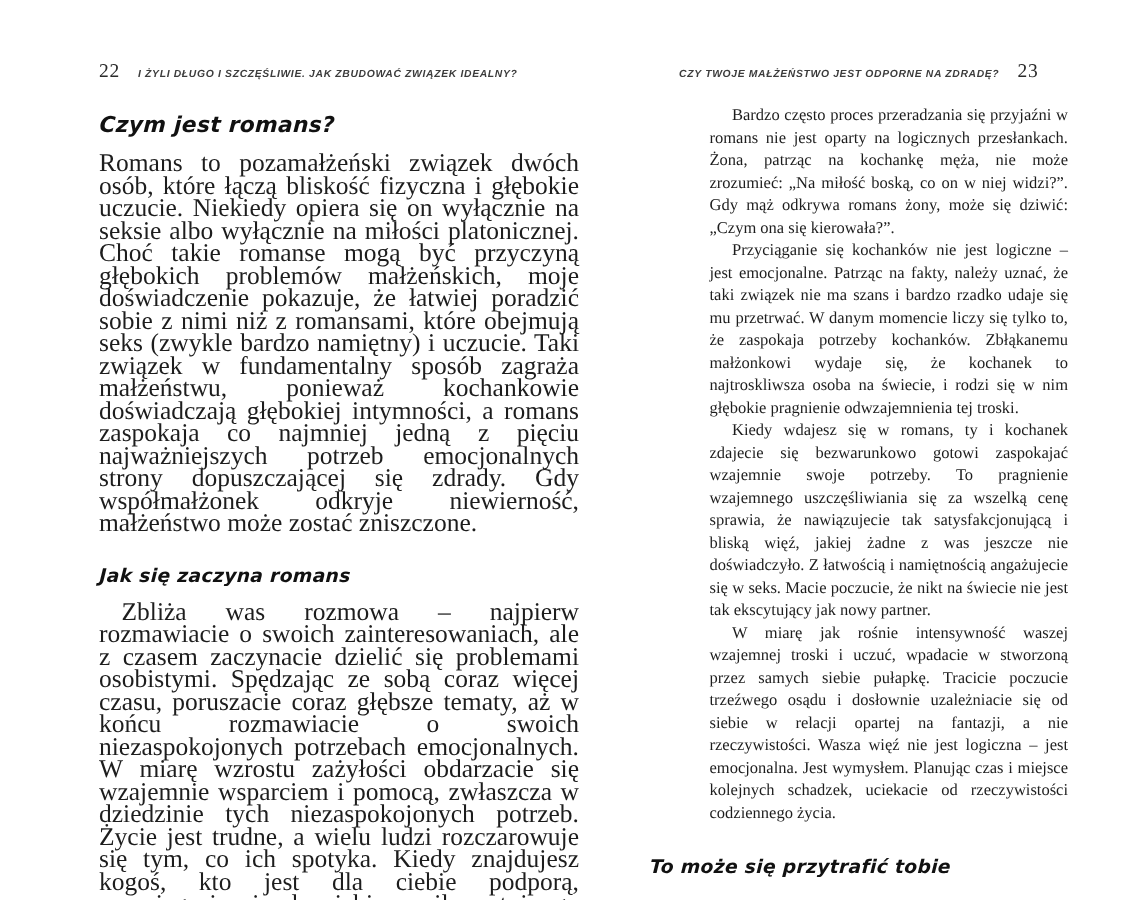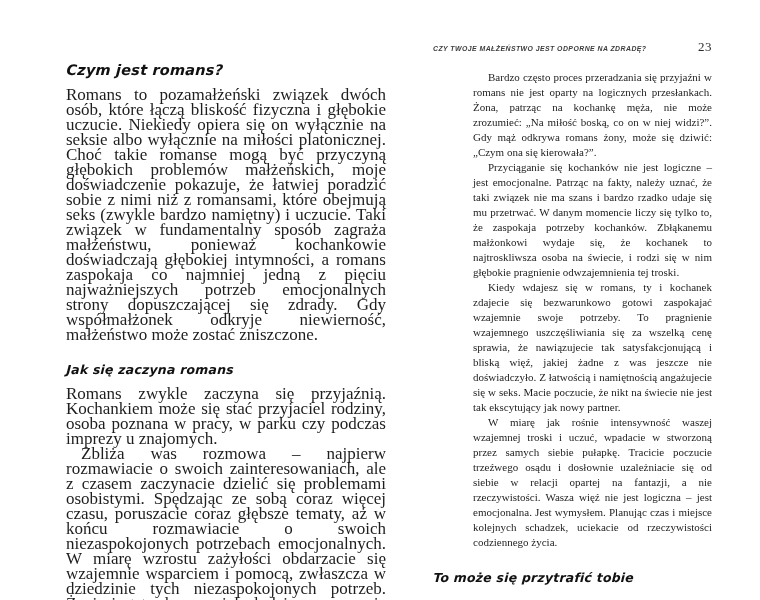--- a/index.html
+++ b/index.html
@@ -23,21 +23,21 @@
   .page-left  { left: 66px;  width: 320px; }
   .page-right { left: 433px; width: 279px; }
 
   .running-head-row {
     display: flex;
     align-items: baseline;
     gap: 12px;
     height: 14px;
   }
   .page-right .running-head-row {
-    justify-content: space-between;
+    justify-content: center;
   }
   .page-num {
     font-family: "Liberation Serif", serif;
     font-size: 13px;
     color: #2a2a2a;
     letter-spacing: 0.5px;
     line-height: 14px;
   }
   .running-head {
     font-family: "Liberation Sans", sans-serif;
@@ -80,26 +80,29 @@
   .page-right p.body { font-size: 11px; margin-left: 40px; }
   .indent { text-indent: 15px; }
   .page-right .first-block { margin-top: 16px; }
 </style>
 </head>
 <body>
 
 <div class="spread">
 
   <section class="page page-left">
+    <header class="running-head-row">
+      <span class="page-num">22</span>
+      <span class="running-head">I ŻYLI DŁUGO I SZCZĘŚLIWIE. JAK ZBUDOWAĆ ZWIĄZEK IDEALNY?</span>
+    </header>
 
     <h1 class="hand-heading heading-lg">Czym jest romans?</h1>
     <p class="body">Romans to pozamałżeński związek dwóch osób, które łączą bliskość fizyczna i głębokie uczucie. Niekiedy opiera się on wyłącznie na seksie albo wyłącznie na miłości platonicznej. Choć takie romanse mogą być przyczyną głębokich problemów małżeńskich, moje doświadczenie pokazuje, że łatwiej poradzić sobie z nimi niż z romansami, które obejmują seks (zwykle bardzo namiętny) i uczucie. Taki związek w fundamentalny sposób zagraża małżeństwu, ponieważ kochankowie doświadczają głębokiej intymności, a romans zaspokaja co najmniej jedną z pięciu najważniejszych potrzeb emocjonalnych strony dopuszczającej się zdrady. Gdy współmałżonek odkryje niewierność, małżeństwo może zostać zniszczone.</p>
 
     <h2 class="hand-heading heading-sm">Jak się zaczyna romans</h2>
-    <p class="body">Romans zwykle zaczyna się przyjaźnią. Kochankiem może się stać przyjaciel rodziny, osoba poznana w pracy, w parku czy podczas imprezy u znajomych.</p>
     <p class="body indent">Zbliża was rozmowa – najpierw rozmawiacie o swoich zainteresowaniach, ale z czasem zaczynacie dzielić się problemami osobistymi. Spędzając ze sobą coraz więcej czasu, poruszacie coraz głębsze tematy, aż w końcu rozmawiacie o swoich niezaspokojonych potrzebach emocjonalnych. W miarę wzrostu zażyłości obdarzacie się wzajemnie wsparciem i pomocą, zwłaszcza w dziedzinie tych niezaspokojonych potrzeb. Życie jest trudne, a wielu ludzi rozczarowuje się tym, co ich spotyka. Kiedy znajdujesz kogoś, kto jest dla ciebie podporą, przyciągacie się do siebie z siłą potężnego magnesu. Prędzej czy później idziecie do łóżka. To wszystko „dzieje się samo”, jakby bez waszej ingerencji.</p>
   </section>
 
   <section class="page page-right">
     <header class="running-head-row">
       <span class="running-head">CZY TWOJE MAŁŻEŃSTWO JEST ODPORNE NA ZDRADĘ?</span>
       <span class="page-num">23</span>
     </header>
 
     <p class="body indent first-block">Bardzo często proces przeradzania się przyjaźni w romans nie jest oparty na logicznych przesłankach. Żona, patrząc na kochankę męża, nie może zrozumieć: „Na miłość boską, co on w niej widzi?”. Gdy mąż odkrywa romans żony, może się dziwić: „Czym ona się kierowała?”.</p>

